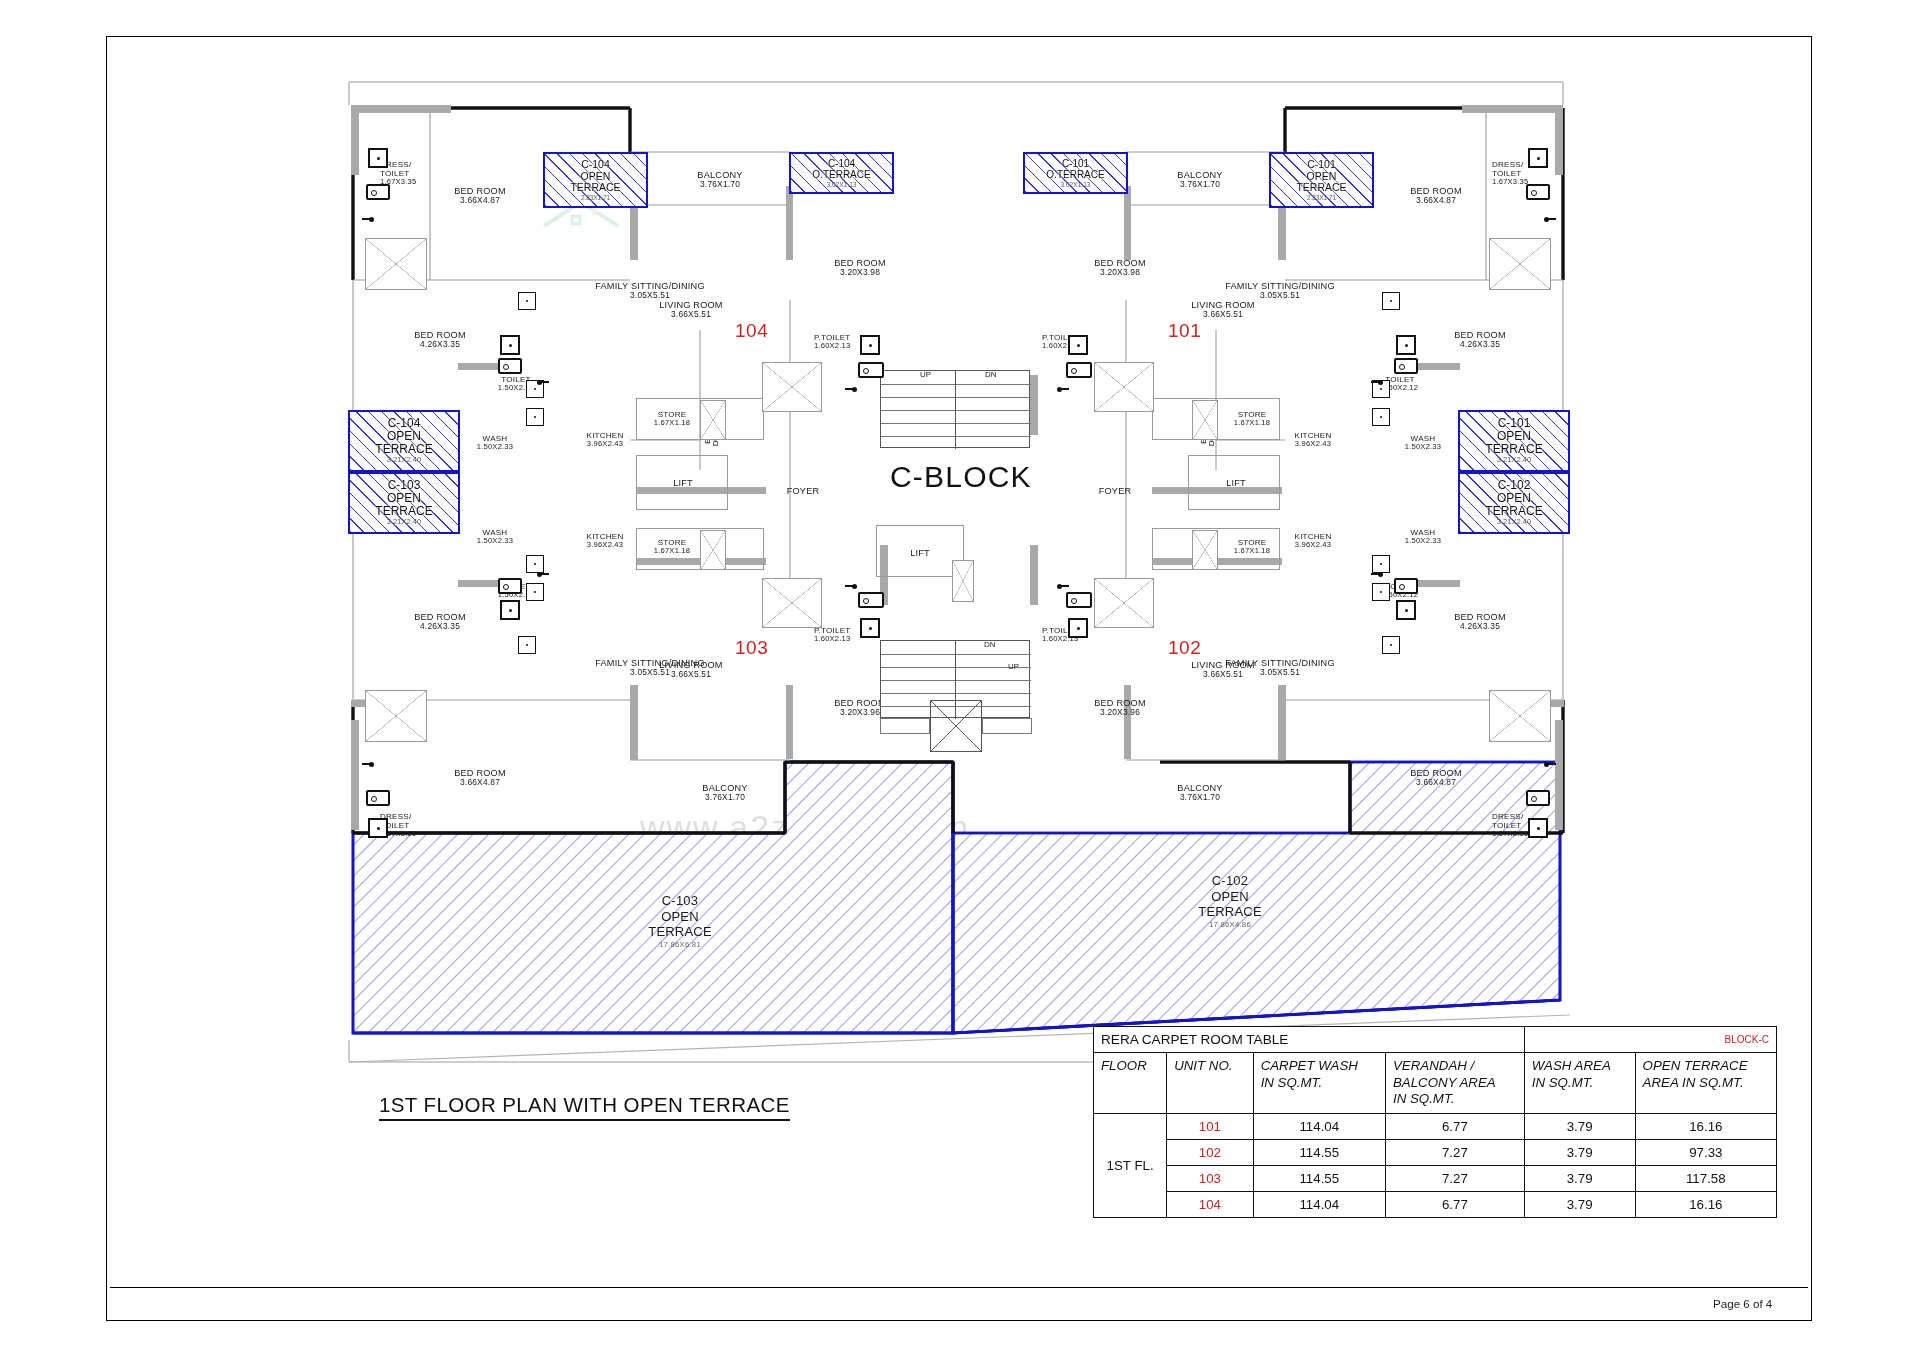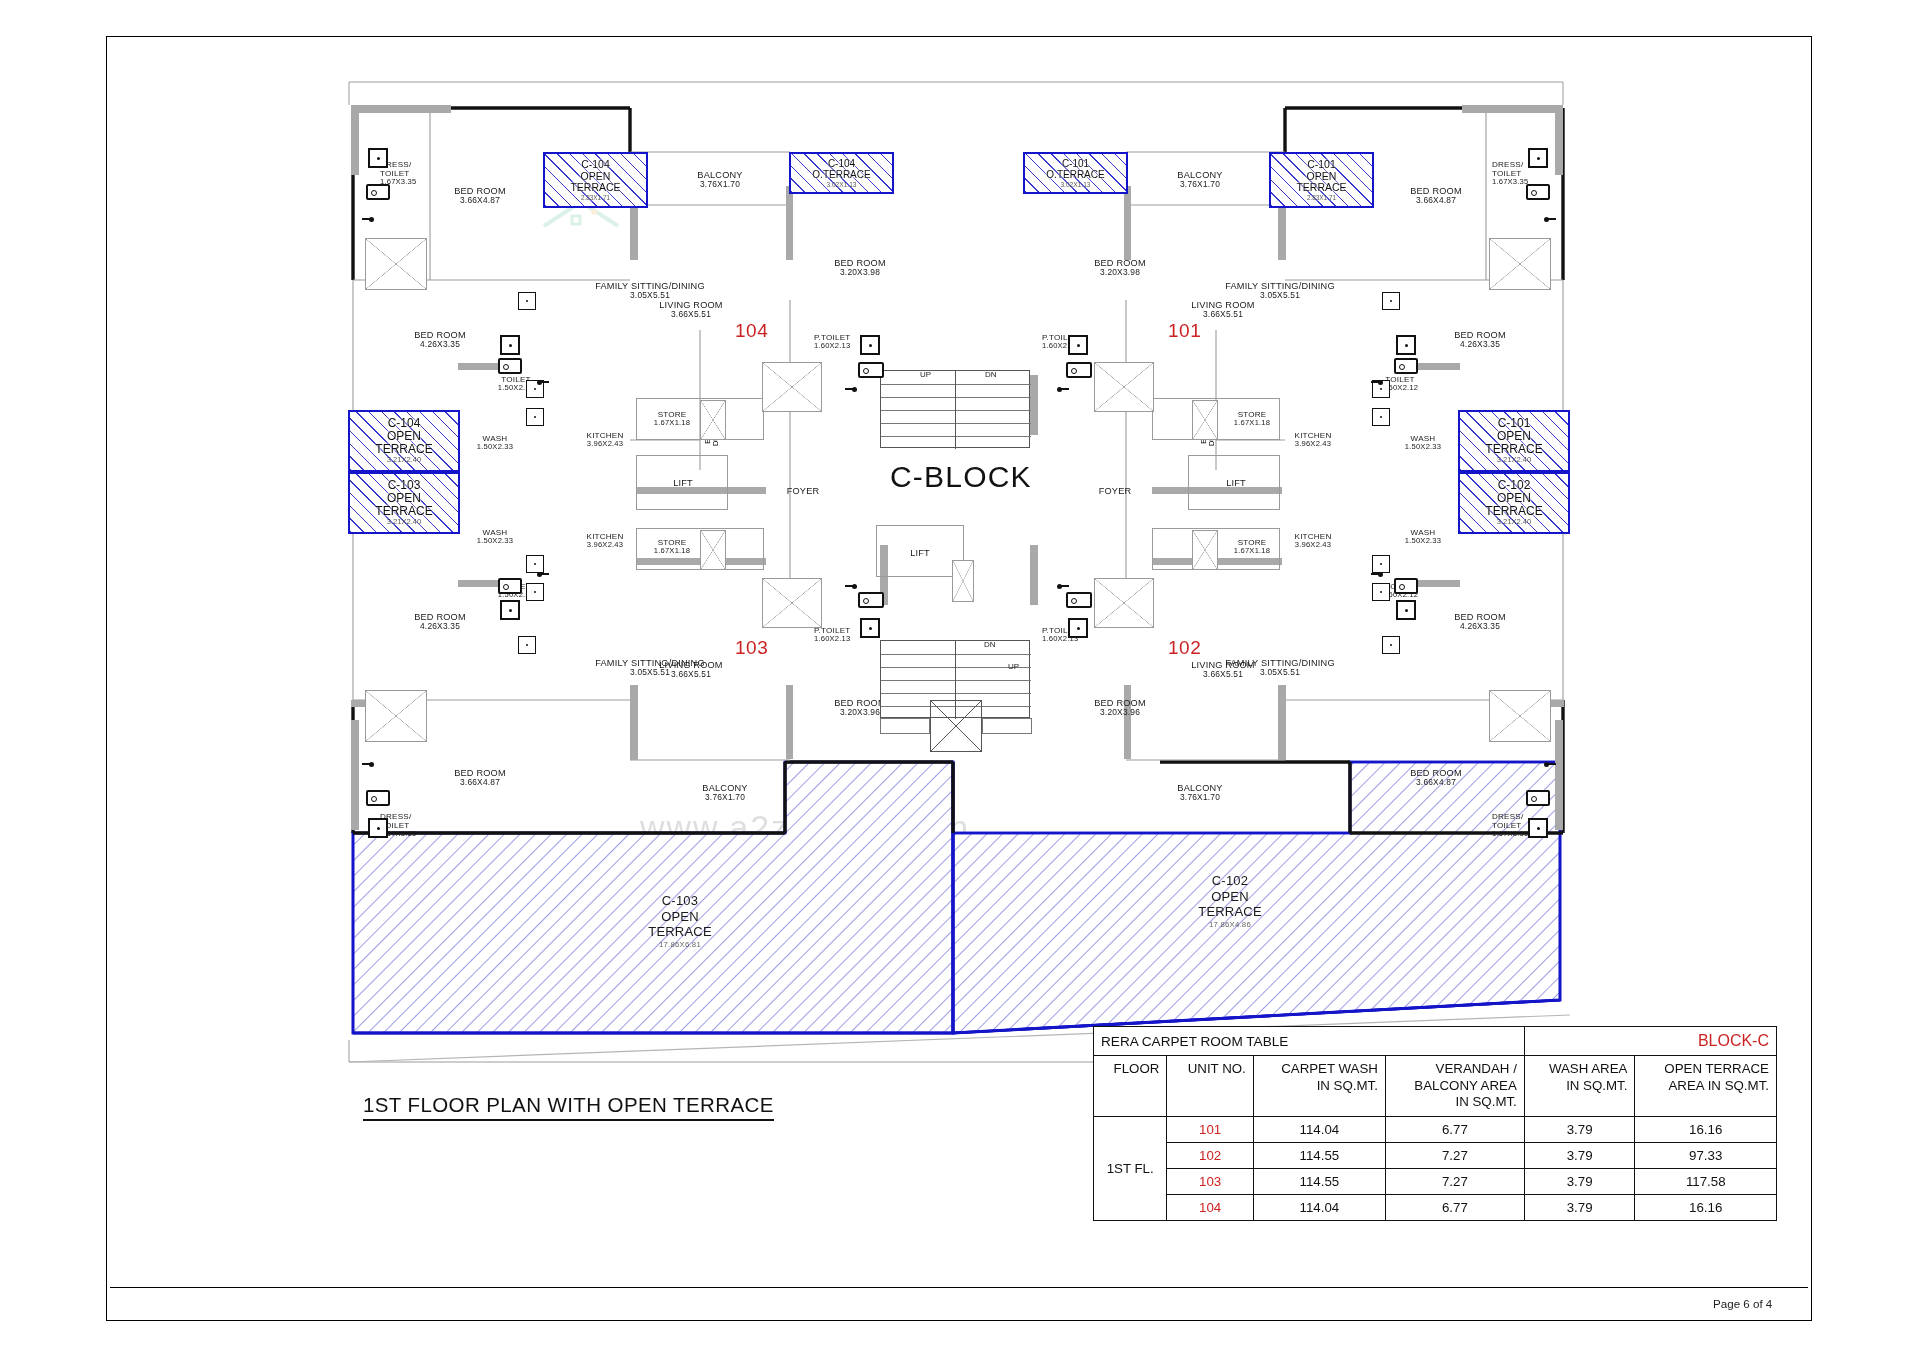--- a/index.html
+++ b/index.html
@@ -69,30 +69,30 @@
           border-radius:50%;background:#111;}
 
   
   .stair{position:absolute;border:1px solid #555;box-sizing:border-box;background:#fff;}
   .stepline{position:absolute;background:#777;height:1px;}
   .stepv{position:absolute;background:#777;width:1px;}
   .updn{position:absolute;font-size:8px;color:#222;}
 
   
   .plantitle{position:absolute;font-size:20.5px;letter-spacing:.4px;color:#111;
-             border-bottom:2px solid #111;padding-bottom:2px;}
+             border-bottom:2px solid #111;padding-bottom:2px;margin-left:16px;}
 
   
   .tbl{position:absolute;border-collapse:collapse;background:#fff;}
   .tbl td,.tbl th{border:1.4px solid #111;font-size:13.3px;font-weight:400;
         padding:5px 7px;color:#111;text-align:center;vertical-align:middle;
         font-family:"Liberation Sans","DejaVu Sans",sans-serif;}
-  .tbl .hd{text-align:right;vertical-align:top;line-height:1.25;white-space:pre-line;}
+  .tbl .hd{text-align:left;vertical-align:top;line-height:1.25;white-space:pre-line;font-style:italic;}
   .tbl .cap{text-align:left;font-size:13.6px;border-bottom:1.4px solid #111;}
-  .tbl .capR{text-align:right;color:#cc2222;font-size:16px;}
+  .tbl .capR{text-align:right;color:#cc2222;font-size:10px;}
   .tbl .unitno{color:#cc2222;}
   .tbl .floorcell{font-size:13.3px;}
 
   .pagenum{position:absolute;font-size:11.6px;color:#222;}
   .footline{position:absolute;background:#000;height:1px;}
 
   
   .wm-a2z{position:absolute;left:415px;top:192px;font-size:72px;font-weight:700;
           letter-spacing:1px;opacity:.30;pointer-events:none;user-select:none;}
   .wm-a2z .a{color:#f08b8b;} .wm-a2z .two{color:#f3c98c;} .wm-a2z .z{color:#f08b8b;}

